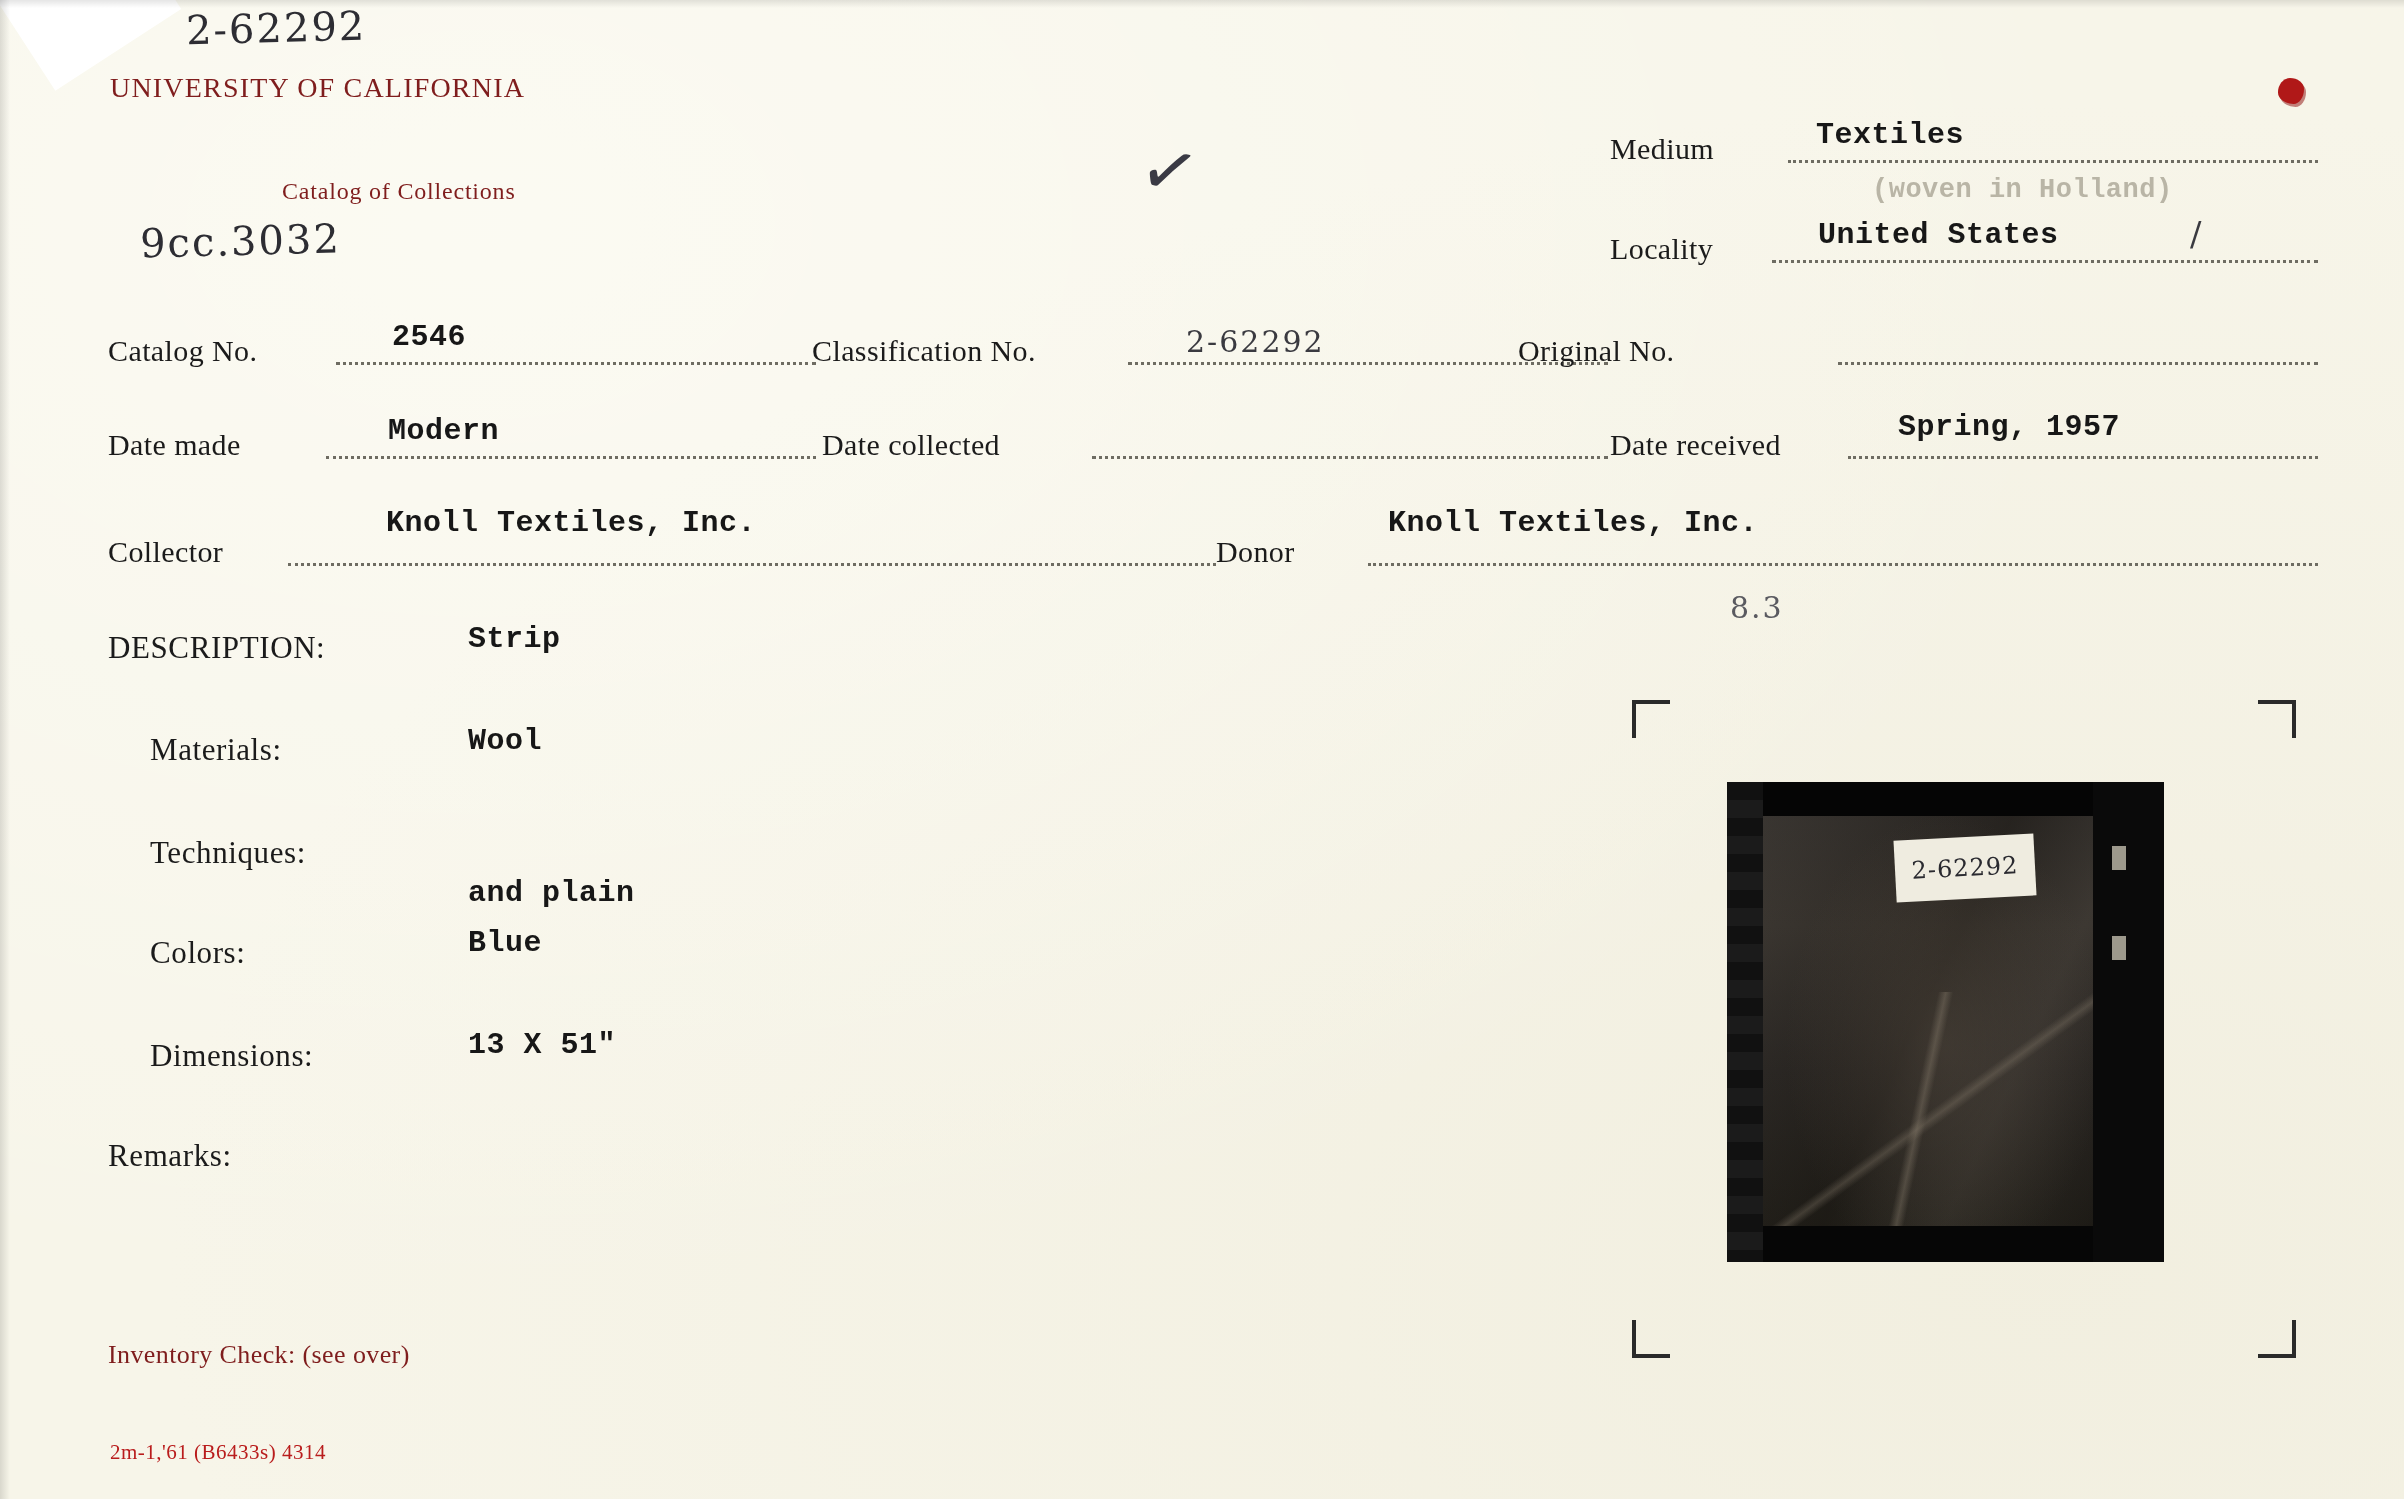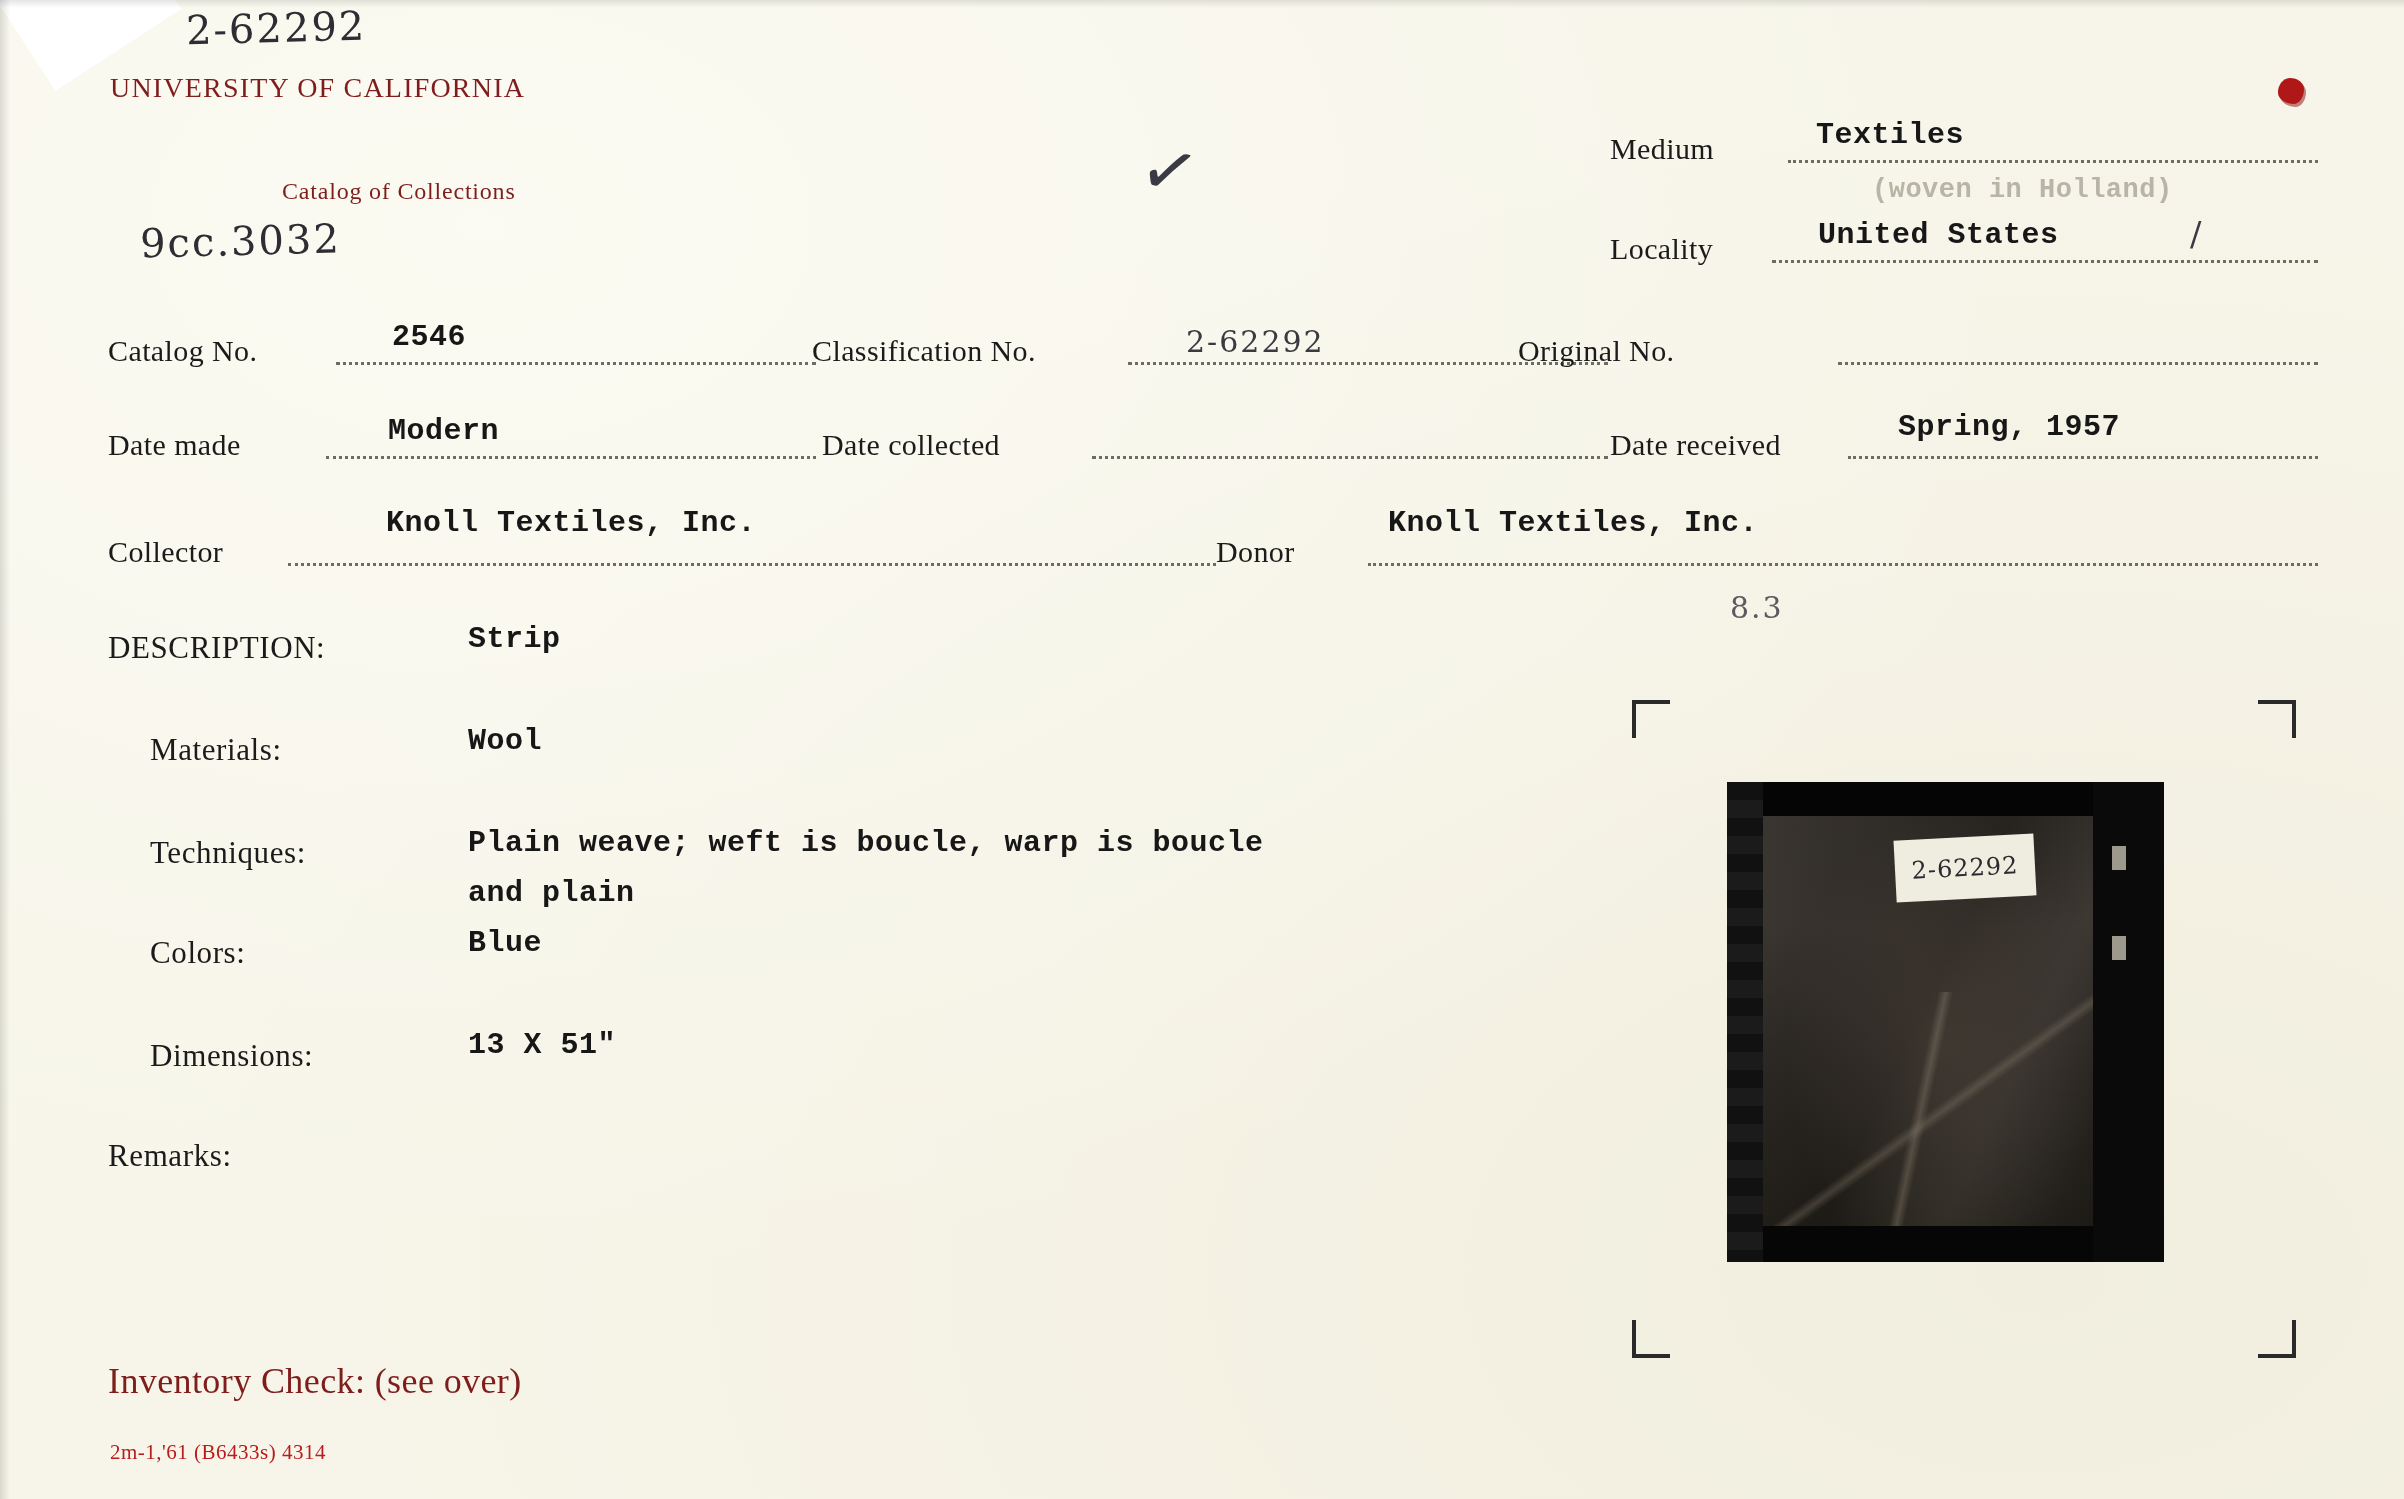--- a/index.html
+++ b/index.html
@@ -291,33 +291,32 @@
 
   <div class="abs pencil" style="left:1730px; top:590px; font-size:30px; letter-spacing:2px;">8.3</div>
 
   <div class="abs printed desc-label" style="left:108px; top:630px;">DESCRIPTION:</div>
   <div class="abs typed" style="left:468px; top:622px;">Strip</div>
 
   <div class="abs printed desc-label" style="left:150px; top:732px;">Materials:</div>
   <div class="abs typed" style="left:468px; top:724px;">Wool</div>
 
   <div class="abs printed desc-label" style="left:150px; top:835px;">Techniques:</div>
-  <div class="abs typed" style="left:468px; top:826px;">Plain weave; weft is boucle, warp is boucle</div>
   <div class="abs typed" style="left:468px; top:876px;">and plain</div>
 
   <div class="abs printed desc-label" style="left:150px; top:935px;">Colors:</div>
   <div class="abs typed" style="left:468px; top:926px;">Blue</div>
 
   <div class="abs printed desc-label" style="left:150px; top:1038px;">Dimensions:</div>
   <div class="abs typed" style="left:468px; top:1028px;">13 X 51"</div>
 
   <div class="abs printed desc-label" style="left:108px; top:1138px;">Remarks:</div>
   <div class="abs typed" style="left:468px; top:1130px;"></div>
 
-  <div class="abs printed printed-bold" style="left:108px; top:1340px; font-size:36px;margin-top:20px;">Inventory Check: (see over)</div>
+  <div class="abs printed printed-bold" style="left:108px; top:1340px; font-size:26px;">Inventory Check: (see over)</div>
 
   <div class="crop tl" style="left:1632px; top:700px;"></div>
   <div class="crop tr" style="left:2258px; top:700px;"></div>
   <div class="crop bl" style="left:1632px; top:1320px;"></div>
   <div class="crop br" style="left:2258px; top:1320px;"></div>
 
   <div class="photo-wrap">
     <div class="photo-film"></div>
     <div class="film-edge-l"></div>
     <div class="photo-img"></div>

